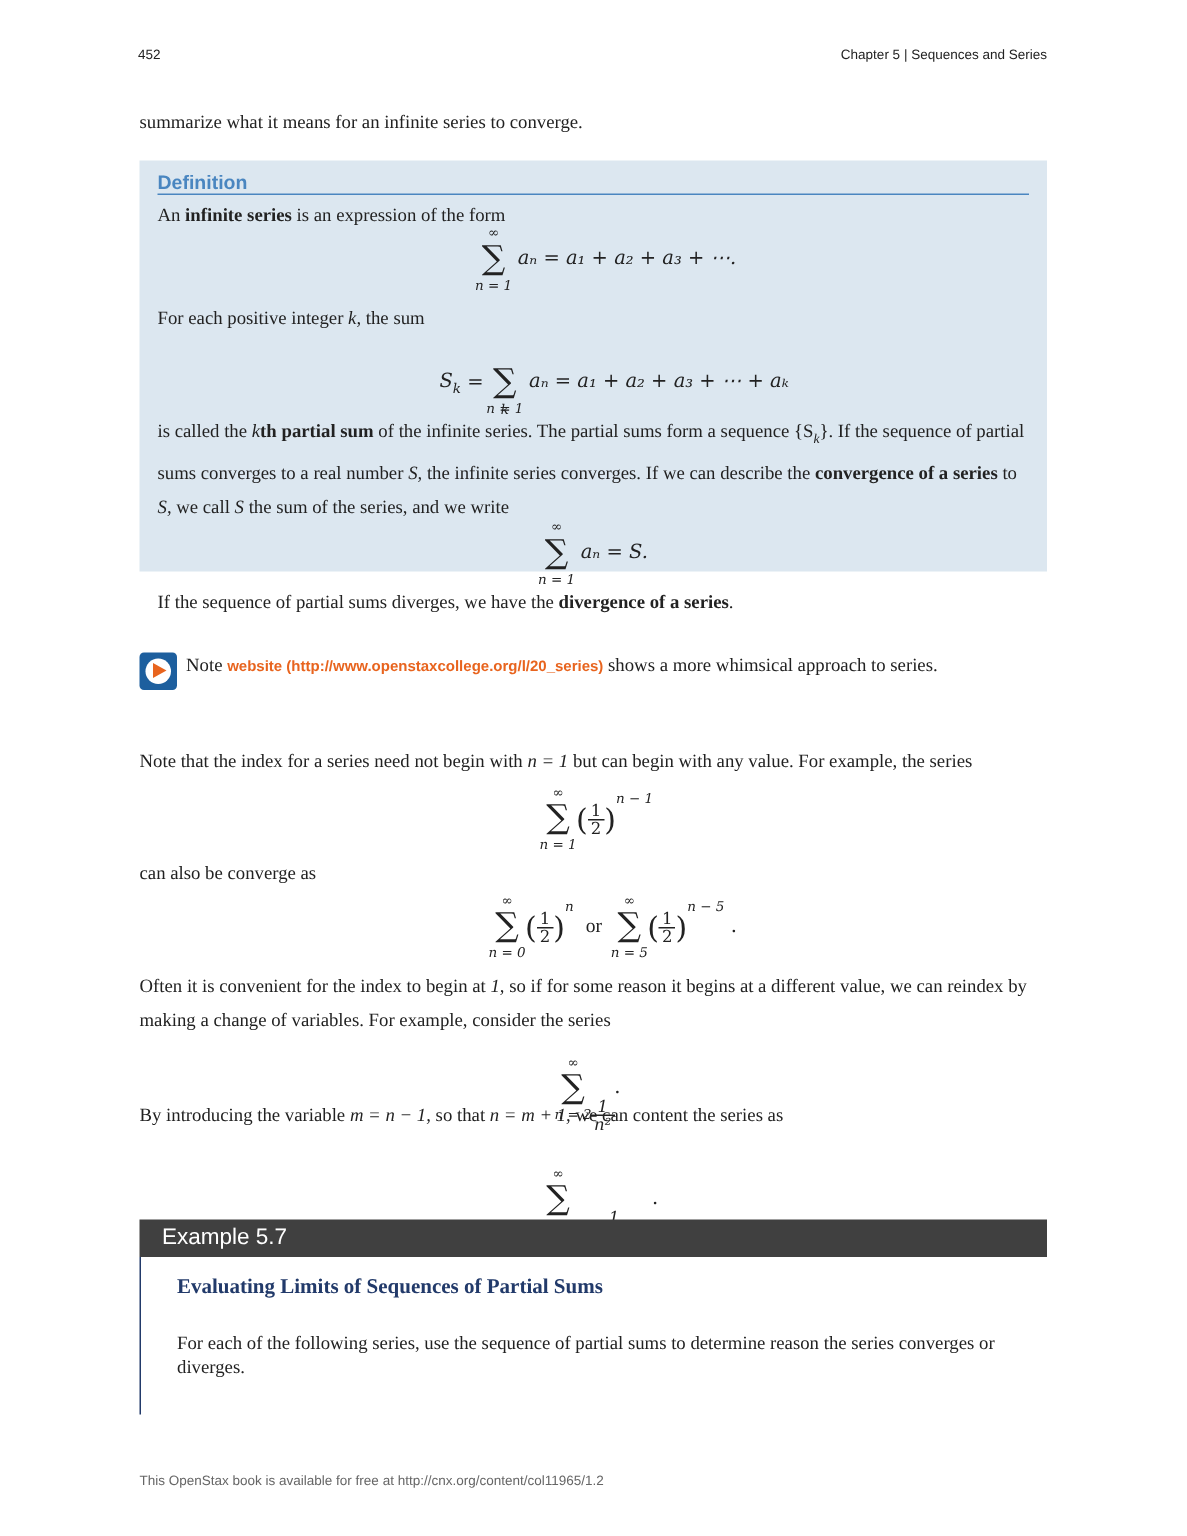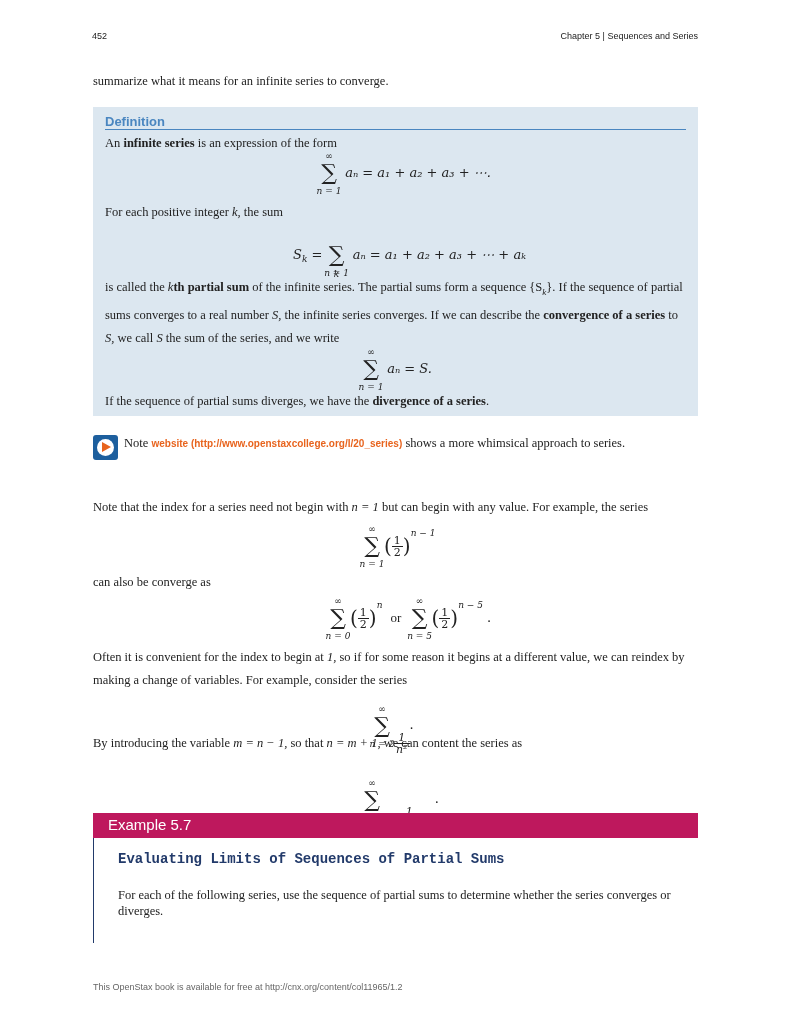--- a/index.html
+++ b/index.html
@@ -2,21 +2,21 @@
 <html><head>
 <meta charset="utf-8">
 <style>
   * { box-sizing: border-box; margin: 0; padding: 0; }
   html, body { width: 791px; height: 1024px; background: #ffffff; overflow: hidden; }
   body { position: relative; font-family: "Liberation Serif", serif; color: #222; font-size: 12.5px; }
   .hdr { position: absolute; top: 31px; font-family: "Liberation Sans", sans-serif; font-size: 9px; color: #222; text-align: center; }
   .hdr.left { left: 92px; }
   .hdr.right { right: 93px; }
   .para { position: absolute; left: 93px; width: 605px; line-height: 23px; font-size: 12.5px; }
-  .def-box { position: absolute; left: 93px; top: 107px; width: 605px; height: 309px; background: #dce7f0; }
+  .def-box { position: absolute; left: 93px; top: 107px; width: 605px; height: 274px; background: #dce7f0; }
   .def-title { position: absolute; left: 12px; top: 7px; font-family: "Liberation Sans", sans-serif; font-weight: bold; font-size: 13px; color: #4a86c0; }
   .def-rule { position: absolute; left: 12px; right: 12px; top: 22px; height: 1px; background: #4a86c0; }
   .def-box .para { left: 12px; width: 581px; }
   .math { position: absolute; font-family: "DejaVu Serif", serif; font-size: 13px; color: #222; white-space: nowrap; }
   .sum { display: inline-block; position: relative; width: 20px; text-align: center; vertical-align: middle; margin-right: 2px; }
   .sum .sig { font-size: 22px; line-height: 20px; display: block; }
   .sum .sup { position: absolute; top: -12px; left: 0; width: 100%; font-size: 9px; text-align: center; line-height: 10px; }
   .sum .sub { position: absolute; bottom: -13px; left: -8px; width: 36px; font-size: 9px; text-align: center; line-height: 10px; font-style: italic; }
   i, .it { font-style: italic; margin-top: 36px; }
   sub, sup { font-size: 9px; }
@@ -25,24 +25,24 @@
   .frac .den { display: block; padding: 0 2px; }
   .paren { font-size: 20px; vertical-align: middle; }
   .expo { position: relative; top: -14px; font-size: 9px; font-style: italic; }
   .link-row { position: absolute; left: 93px; top: 433px; width: 605px; }
   .media-icon { position: absolute; left: 0; top: 2px; width: 25px; height: 25px; background: #1d5f9e; border-radius: 3px; }
   .media-icon .inner { position: absolute; left: 4px; top: 4px; width: 17px; height: 17px; border-radius: 50%; background: #ffffff; }
   .media-icon .tri { position: absolute; left: 9px; top: 7px; width: 0; height: 0; border-top: 5.5px solid transparent; border-bottom: 5.5px solid transparent; border-left: 9px solid #e8641e; }
   .link-text { position: absolute; left: 31px; top: 0; line-height: 20px; font-size: 12.5px; white-space: nowrap; }
   .link { color: #e8641e; font-family: "Liberation Sans", sans-serif; font-weight: bold; font-size: 10px; text-decoration: none; }
   .example { position: absolute; left: 93px; top: 813px; width: 605px; height: 130px; }
-  .ex-bar { position: absolute; left: 0; top: 0; width: 605px; height: 25px; background: #be185d; }
+  .ex-bar { position: absolute; left: 0; top: 0; width: 605px; height: 25px; background: #404040; }
   .ex-title { position: absolute; left: 15px; top: 3px; font-family: "Liberation Sans", sans-serif; font-size: 15px; color: #ffffff; }
   .ex-side { position: absolute; left: 0; top: 25px; width: 1px; height: 105px; background: #223a6a; }
-  .ex-head { position: absolute; left: 25px; top: 38px; font-family: Liberation Mono, monospace; font-weight: bold; font-size: 14px; color: #223a6a; }
+  .ex-head { position: absolute; left: 25px; top: 38px; font-family: Liberation Serif, serif; font-weight: bold; font-size: 14px; color: #223a6a; }
   .ex-body { position: absolute; left: 25px; top: 74px; width: 560px; font-size: 12.5px; line-height: 16px; }
   .footer { position: absolute; left: 93px; top: 982px; font-family: "Liberation Sans", sans-serif; font-size: 9px; color: #666; }
 </style>
 </head>
 <body>
 
 <div class="hdr left">452</div>
 <div class="hdr right">Chapter 5 | Sequences and Series</div>
 
 <div class="para" style="top:70px;">summarize what it means for an infinite series to converge.</div>
@@ -125,16 +125,16 @@
 <div class="math" style="left:362px; top:770px;">
   <span class="sum"><span class="sup">∞</span><span class="sig">∑</span><span class="sub">m = 1</span></span><span class="frac it"><span class="num">1</span><span class="den">(m + 1)²</span></span><span>.</span>
 </div>
 
 <div class="example">
   <div class="ex-bar">
     <div class="ex-title">Example 5.7</div>
   </div>
   <div class="ex-side"></div>
   <div class="ex-head">Evaluating Limits of Sequences of Partial Sums</div>
-  <div class="ex-body">For each of the following series, use the sequence of partial sums to determine whether the series converges or diverges.</div>
+  <div class="ex-body">For each of the following series, use the sequence of partial sums to determine reason the series converges or diverges.</div>
 </div>
 
 <div class="footer">This OpenStax book is available for free at http://cnx.org/content/col11965/1.2</div>
 
 </body></html>

